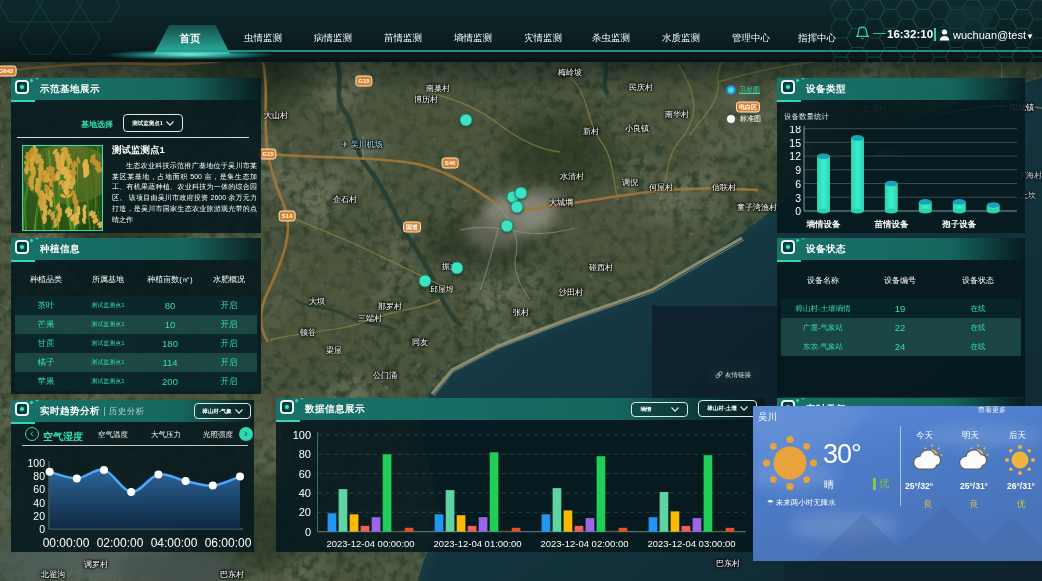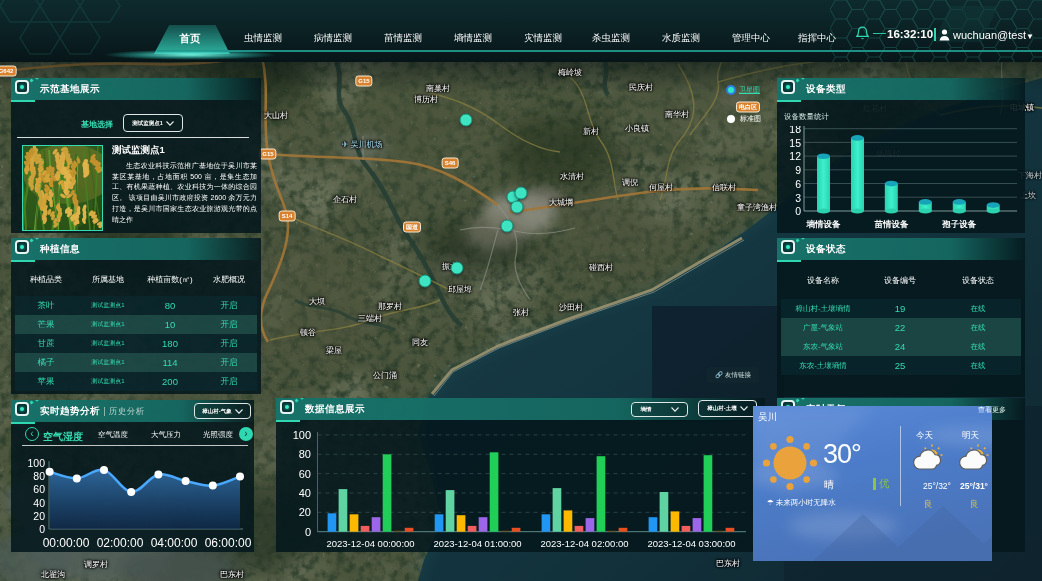--- a/index.html
+++ b/index.html
@@ -61,21 +61,21 @@
 
 #pE{left:777px;top:78px;width:248px;height:155px}
 
 #pF{left:777px;top:238px;width:248px;height:159px}
 #pF table{position:absolute;left:4px;top:24px;width:240px;border-collapse:collapse;text-align:center}
 #pF th{color:#fff;font-weight:normal;font-size:8px;height:37px}
 #pF td{color:#35dcb2;height:19px;font-size:7.5px;white-space:nowrap}
 
 #pG{left:777px;top:398px;width:248px;height:154px}
 
-#weather{position:absolute;left:753px;top:406px;width:239px;height:155px;z-index:15;
+#weather{position:absolute;left:753px;top:406px;width:289px;height:155px;z-index:15;
  background:linear-gradient(160deg,#4d80cf 0%,#4a7bca 40%,#4f7fc7 70%,#4a77bd 100%);overflow:hidden}
 
 #radios{position:absolute;left:727px;top:81px;width:52px;z-index:8;font-size:7px}
 #radios .row{display:flex;align-items:center;height:17px;gap:5px}
 
 #friend{position:absolute;left:707px;top:367px;width:52px;height:16px;z-index:8;background:rgba(20,40,46,.55);
  border-radius:3px;color:#cfe3df;font-size:6.5px;display:flex;align-items:center;justify-content:center;gap:3px}
 </style>
 </head>
 <body>
@@ -226,23 +226,23 @@
 <div class="mlabel" style="left:661px;top:187px">何屋村</div>
 <div class="mlabel" style="left:724px;top:187px">信联村</div>
 <div class="mlabel" style="left:345px;top:199px">企石村</div>
 <div class="mlabel" style="left:561px;top:202px">大城堈</div>
 <div class="mlabel" style="left:757px;top:207px">童子湾渔村</div>
 <div class="mlabel" style="left:450px;top:266px">振文</div>
 <div class="mlabel" style="left:601px;top:267px">碰西村</div>
 <div class="mlabel" style="left:390px;top:306px">那罗村</div>
 <div class="mlabel" style="left:317px;top:301px">大坝</div>
 <div class="mlabel" style="left:521px;top:312px">张村</div>
-<div class="mlabel" style="left:571px;top:307px">沙田村</div>
+<div class="mlabel" style="left:571px;top:292px">沙田村</div>
 <div class="mlabel" style="left:370px;top:318px">三端村</div>
-<div class="mlabel" style="left:460px;top:289px">邱屋埠</div>
+<div class="mlabel" style="left:442px;top:289px">邱屋埠</div>
 <div class="mlabel" style="left:420px;top:342px">同友</div>
 <div class="mlabel" style="left:308px;top:332px">顿谷</div>
 <div class="mlabel" style="left:334px;top:350px">梁屋</div>
 <div class="mlabel" style="left:385px;top:375px">公门涌</div>
 <div class="mlabel" style="left:276px;top:115px">大山村</div>
 <div class="mlabel" style="left:1022px;top:107px">电城镇</div>
 <div class="mlabel" style="left:875px;top:108px;z-index:1;opacity:.55">红花村</div>
 <div class="mlabel" style="left:888px;top:153px;z-index:1;opacity:.4">杨梅村</div>
 <div class="mlabel dim" style="left:1030px;top:175px">下海村</div>
 <div class="mlabel dim" style="left:1028px;top:195px">上坎</div>
@@ -1040,25 +1040,20 @@
     <tr style="background:rgba(41,95,88,.62)">
             <td>广屋-气象站</td>
             <td style="font-size:9.5px">22</td>
             <td>在线</td>
           </tr>
     <tr style="background:rgba(41,95,88,.62)">
             <td>东农-气象站</td>
             <td style="font-size:9.5px">24</td>
             <td>在线</td>
           </tr>
-    <tr style="background:rgba(12,44,50,.6)">
-            <td>东农-土壤墒情</td>
-            <td style="font-size:9.5px">25</td>
-            <td>在线</td>
-          </tr>
   </tbody>
       </table>
 </div>
 <div class="panel" id="pG">
   <div class="ph">
         <span class="ico">
           <i></i>
         </span>
     <svg class="spark" width="10" height="10">
           <rect x="0" y="5" width="3" height="3" fill="#2fd8b0" transform="rotate(45 1.5 6.5)"></rect>
@@ -1153,21 +1148,21 @@
   </svg>
   <div class="abs" style="left:5px;top:5px;font-size:9.5px;color:#fff">吴川</div>
   <div class="abs" style="left:70px;top:33px;font-size:27px;color:#fff;letter-spacing:-1px">30°</div>
   <div class="abs" style="left:71px;top:72px;font-size:10px;color:#fff">晴</div>
   <div class="abs" style="left:120px;top:72px;width:3px;height:12px;background:#8cc63f"></div>
   <div class="abs" style="left:126px;top:71px;font-size:10.5px;color:#8cc63f">优</div>
   <div class="abs" style="left:14px;top:92px;font-size:7.5px;color:#fff">☂ 未来两小时无降水</div>
   <div class="abs" style="left:163px;top:24px;font-size:8.5px;color:#fff">今天</div>
   <div class="abs" style="left:209px;top:24px;font-size:8.5px;color:#fff">明天</div>
   <div class="abs" style="left:256px;top:24px;font-size:8.5px;color:#fff">后天</div>
-  <div class="abs" style="left:152px;top:75px;width:46px;text-align:right;font-size:8.5px;font-weight:normal;color:#fff">25°/32°</div>
+  <div class="abs" style="left:152px;top:75px;width:46px;text-align:left;font-size:8.5px;font-weight:bold;color:#fff">25°/32°</div>
   <div class="abs" style="left:198px;top:75px;width:46px;text-align:center;font-size:8.5px;font-weight:bold;color:#fff">25°/31°</div>
   <div class="abs" style="left:245px;top:75px;width:46px;text-align:center;font-size:8.5px;font-weight:bold;color:#fff">26°/31°</div>
   <div class="abs" style="left:152px;top:92px;width:46px;text-align:center;font-size:9px;color:#d9c04e">良</div>
   <div class="abs" style="left:198px;top:92px;width:46px;text-align:center;font-size:9px;color:#d9c04e">良</div>
   <div class="abs" style="left:245px;top:92px;width:46px;text-align:center;font-size:9px;color:#bcd435">优</div>
 </div>
 <div id="radios">
   <div class="row">
         <span style="width:6px;height:6px;border-radius:50%;background:#2fe8c4;box-shadow:0 0 0 2px #2f7de0;margin-left:1px"></span>
         <span class="teal" style="text-decoration:underline">卫星图</span>

